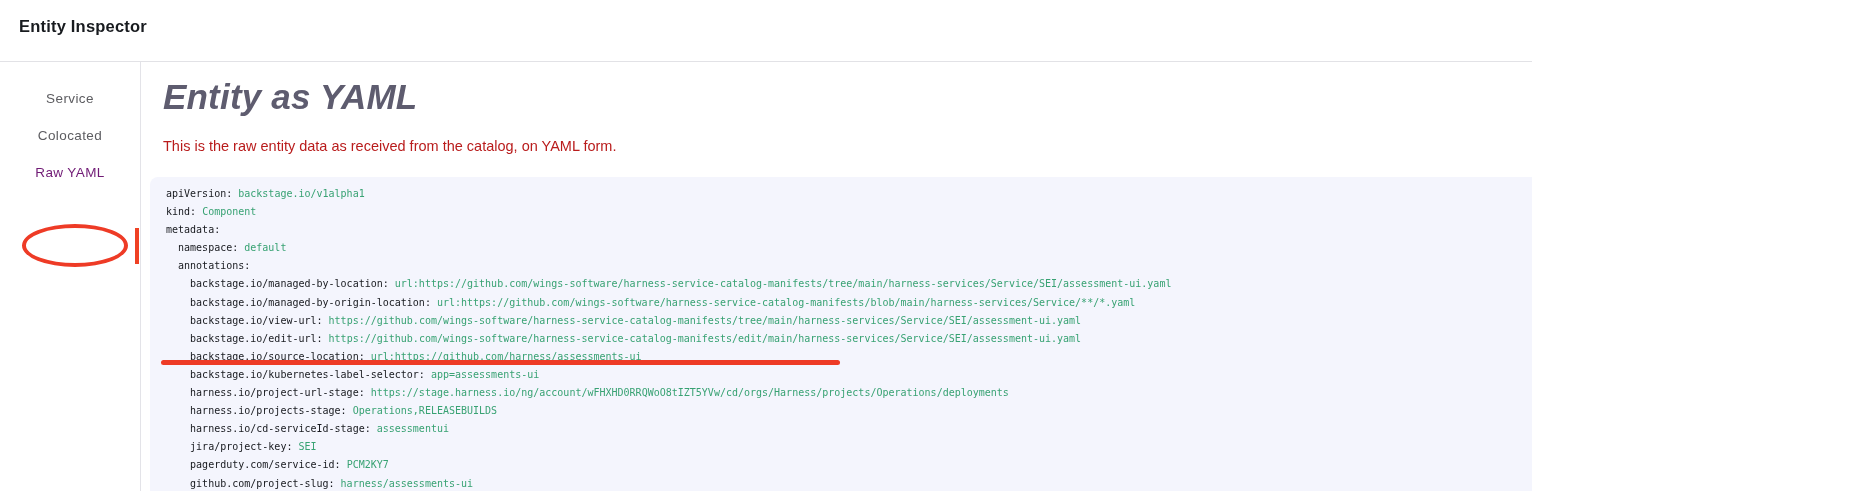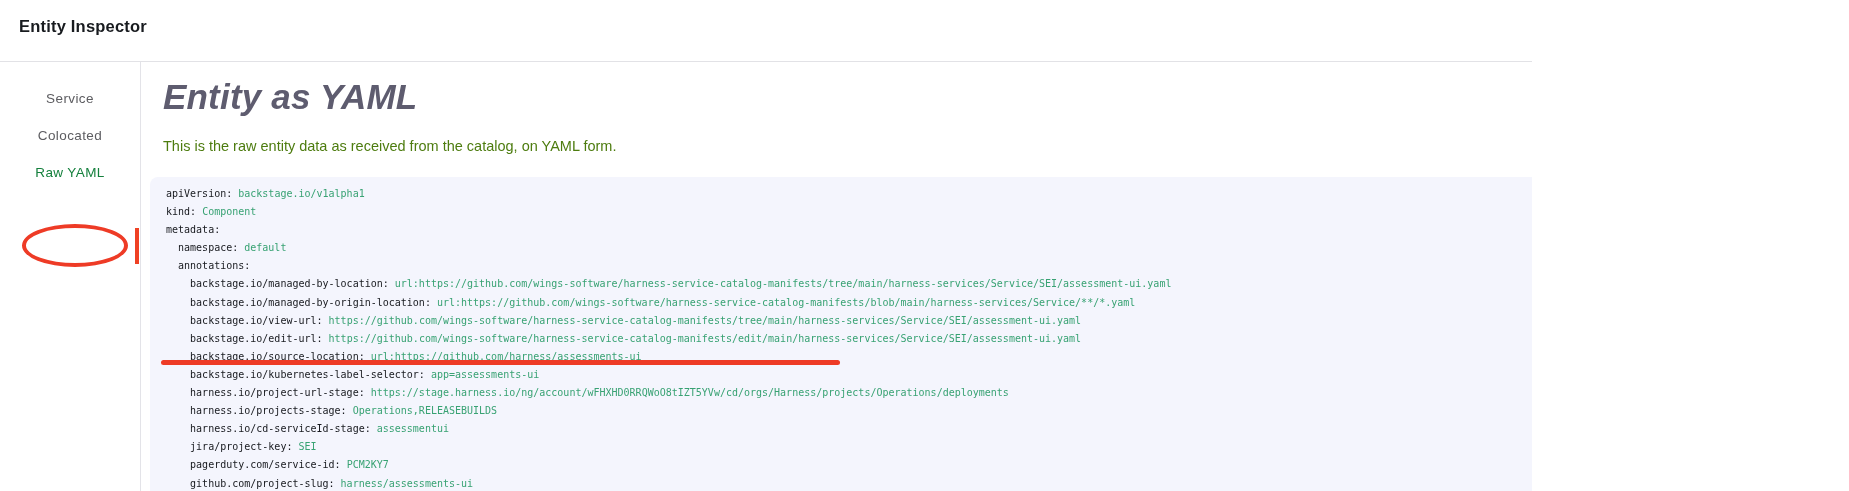--- a/index.html
+++ b/index.html
@@ -12,26 +12,26 @@
   *{box-sizing:border-box;margin:0;padding:0;}
   html,body{background:#fff;}
   body{font-family:"Liberation Sans",sans-serif;}
   .app{position:relative;width:1532px;height:491px;background:#fff;overflow:hidden;}
 
   .dialog-title{position:absolute;left:19px;top:17px;font-size:16.5px;font-weight:700;color:#181b1f;letter-spacing:.2px;}
   .header-divider{position:absolute;left:0;top:61px;width:1849px;height:1px;background:#e2e2e6;}
 
   .sidebar{position:absolute;left:0;top:80px;width:140px;}
   .side-item{height:37px;line-height:37px;text-align:center;font-size:13.5px;letter-spacing:.4px;color:#5c5c60;cursor:pointer;}
-  .side-item.active{color:#15803d;font-weight:500;}
+  .side-item.active{color:#701a75;font-weight:500;}
   .v-divider{position:absolute;left:140px;top:62px;width:1px;height:429px;background:#e3e3e8;}
   .tab-indicator{position:absolute;left:135px;top:228px;width:4px;height:36px;background:#ef4124;}
 
   .page-heading{position:absolute;left:163px;top:78px;font-size:35px;line-height:38px;font-weight:700;color:var(--heading);letter-spacing:.2px;font-style:italic;}
-  .page-subtitle{position:absolute;left:163px;top:136px;font-size:14.5px;line-height:20px;color:#4d7c0f;}
+  .page-subtitle{position:absolute;left:163px;top:136px;font-size:14.5px;line-height:20px;color:#b91c1c;}
 
   .codeblock{position:absolute;left:150px;top:177px;width:1653px;height:314px;background:var(--code-bg);border-radius:8px 8px 0 0;overflow:hidden;}
   .code-pre{margin:0;padding:8px 16px 0 16px;}
   .code-line{white-space:pre;font-family:"DejaVu Sans Mono",monospace;font-size:10px;line-height:18.1px;}
   .code-line .k{color:var(--yaml-key);}
   .code-line .v{color:var(--yaml-value);}
 
   .copy-btn{position:absolute;top:10px;right:12px;width:26px;height:26px;border:none;background:transparent;padding:0;cursor:pointer;}
   .copy-btn svg{display:block;width:26px;height:26px;fill:#9c9eb3;}
 

